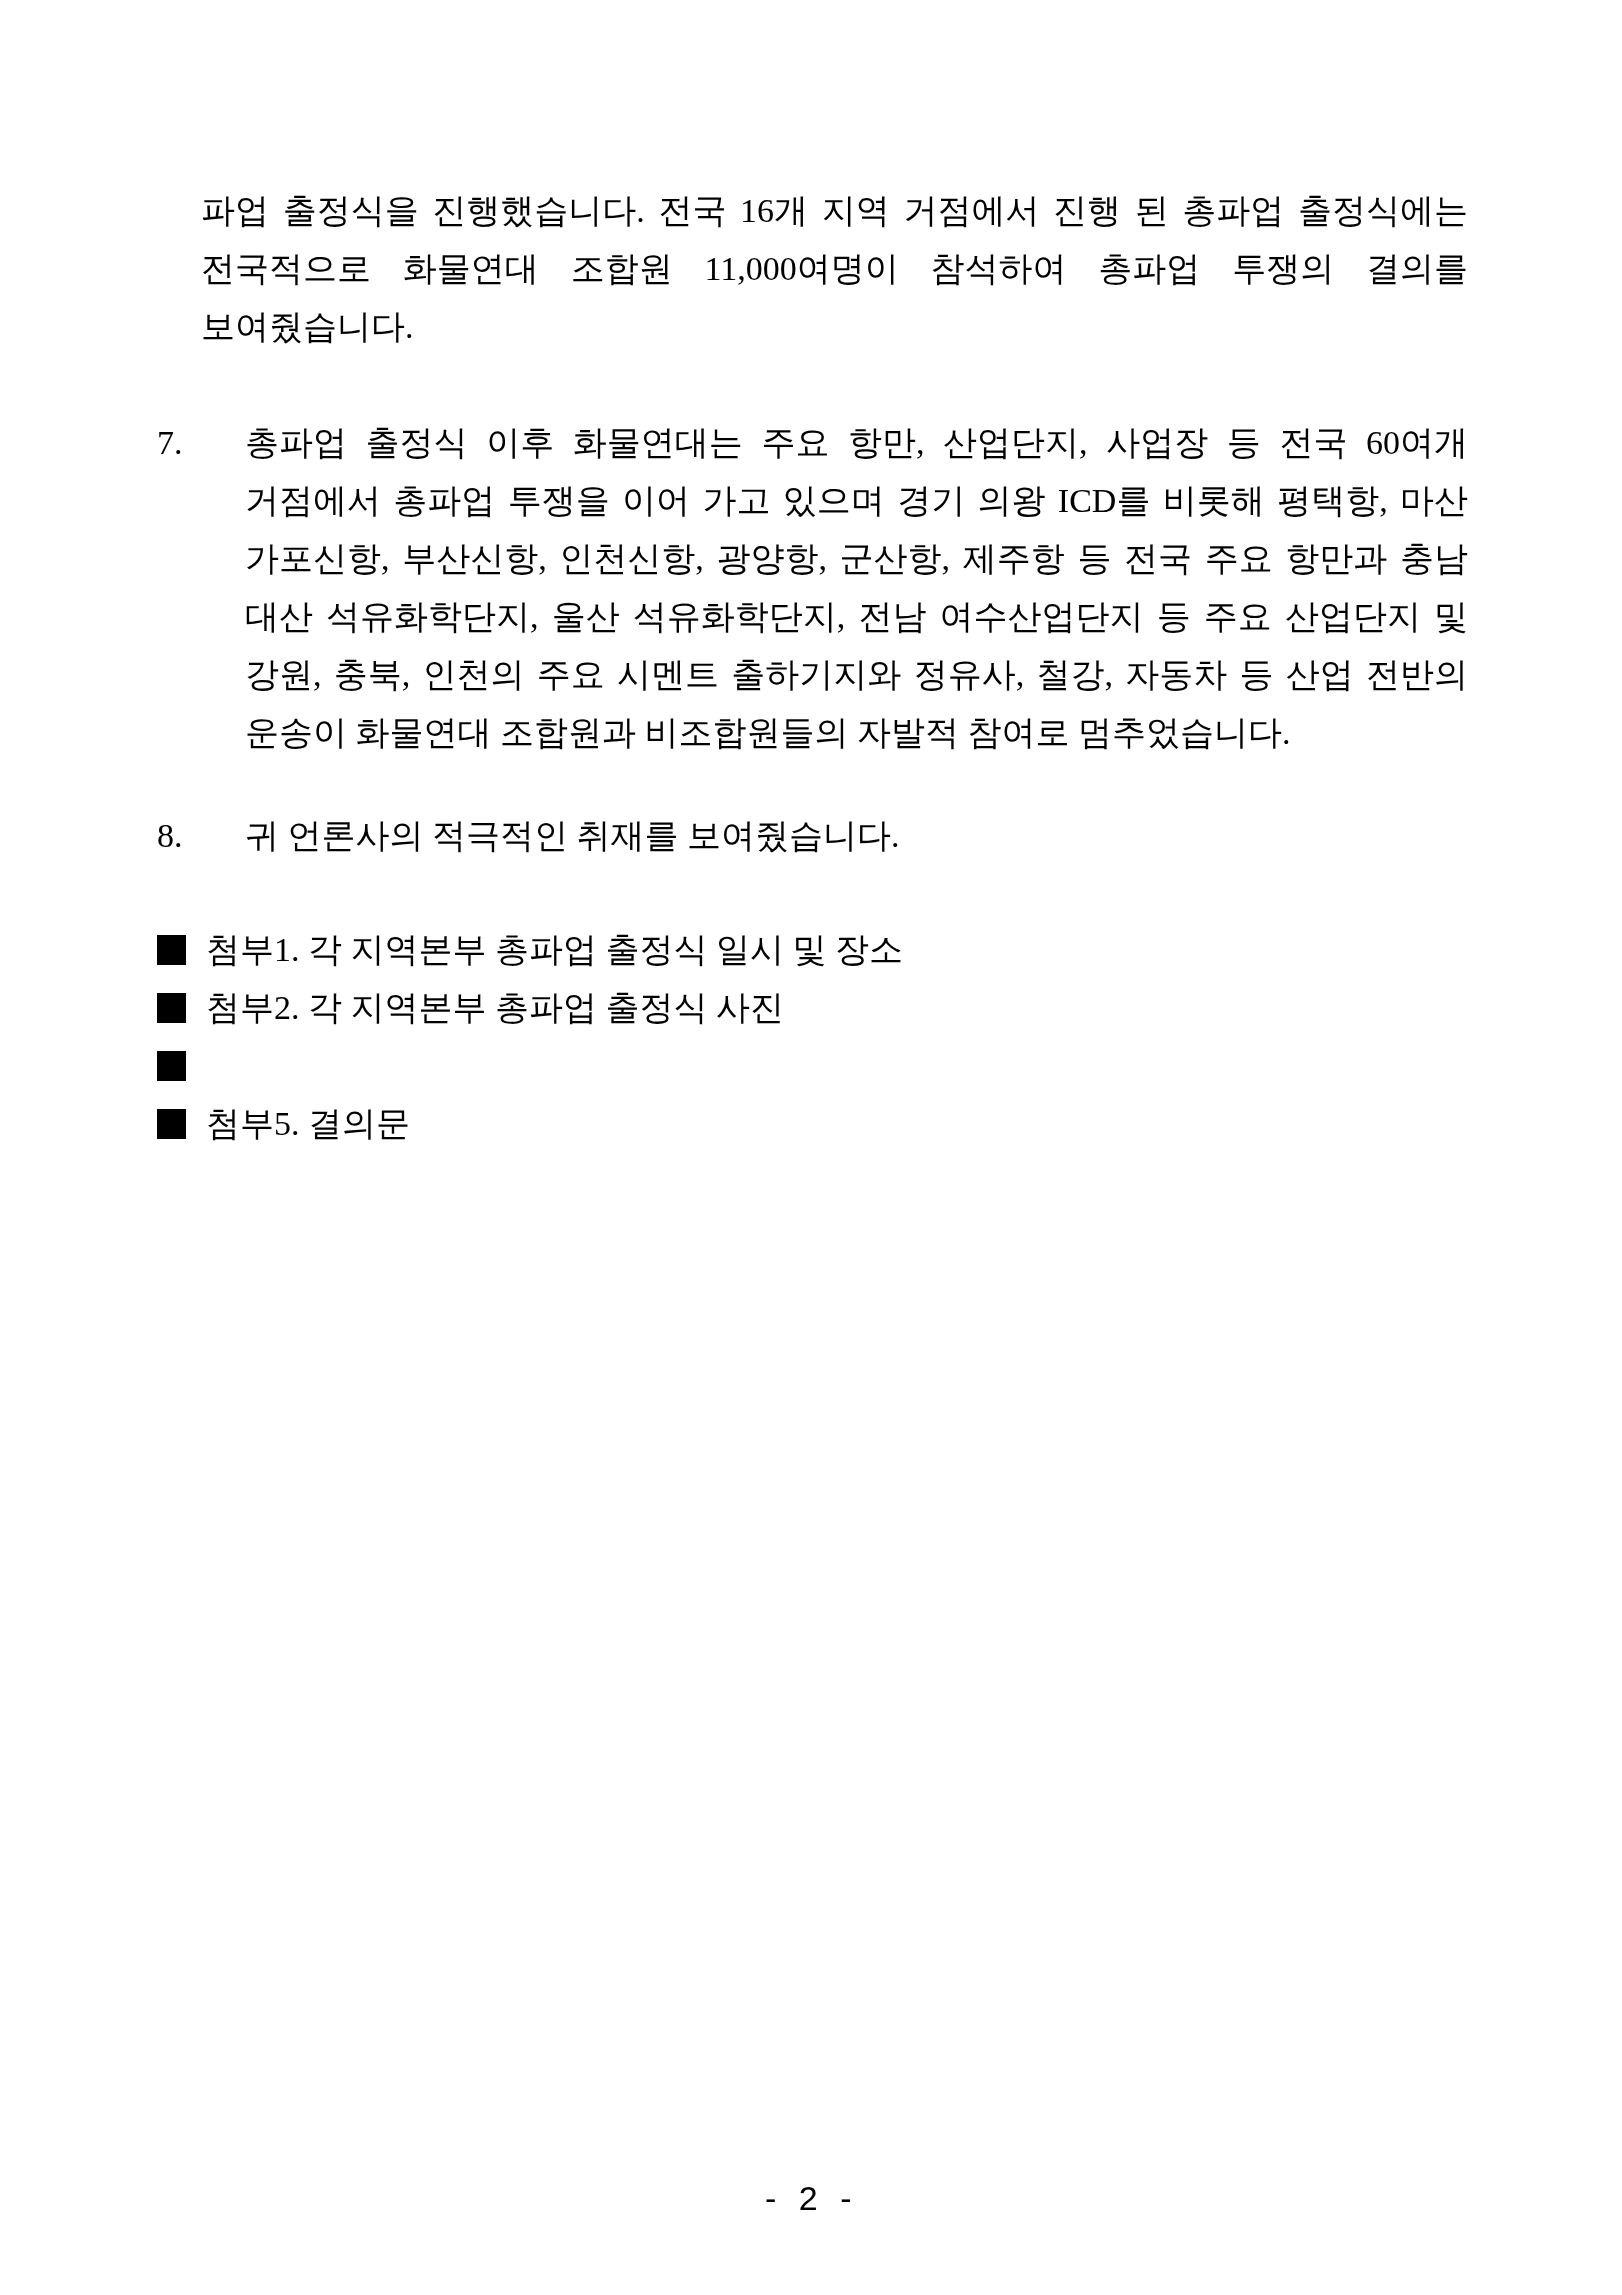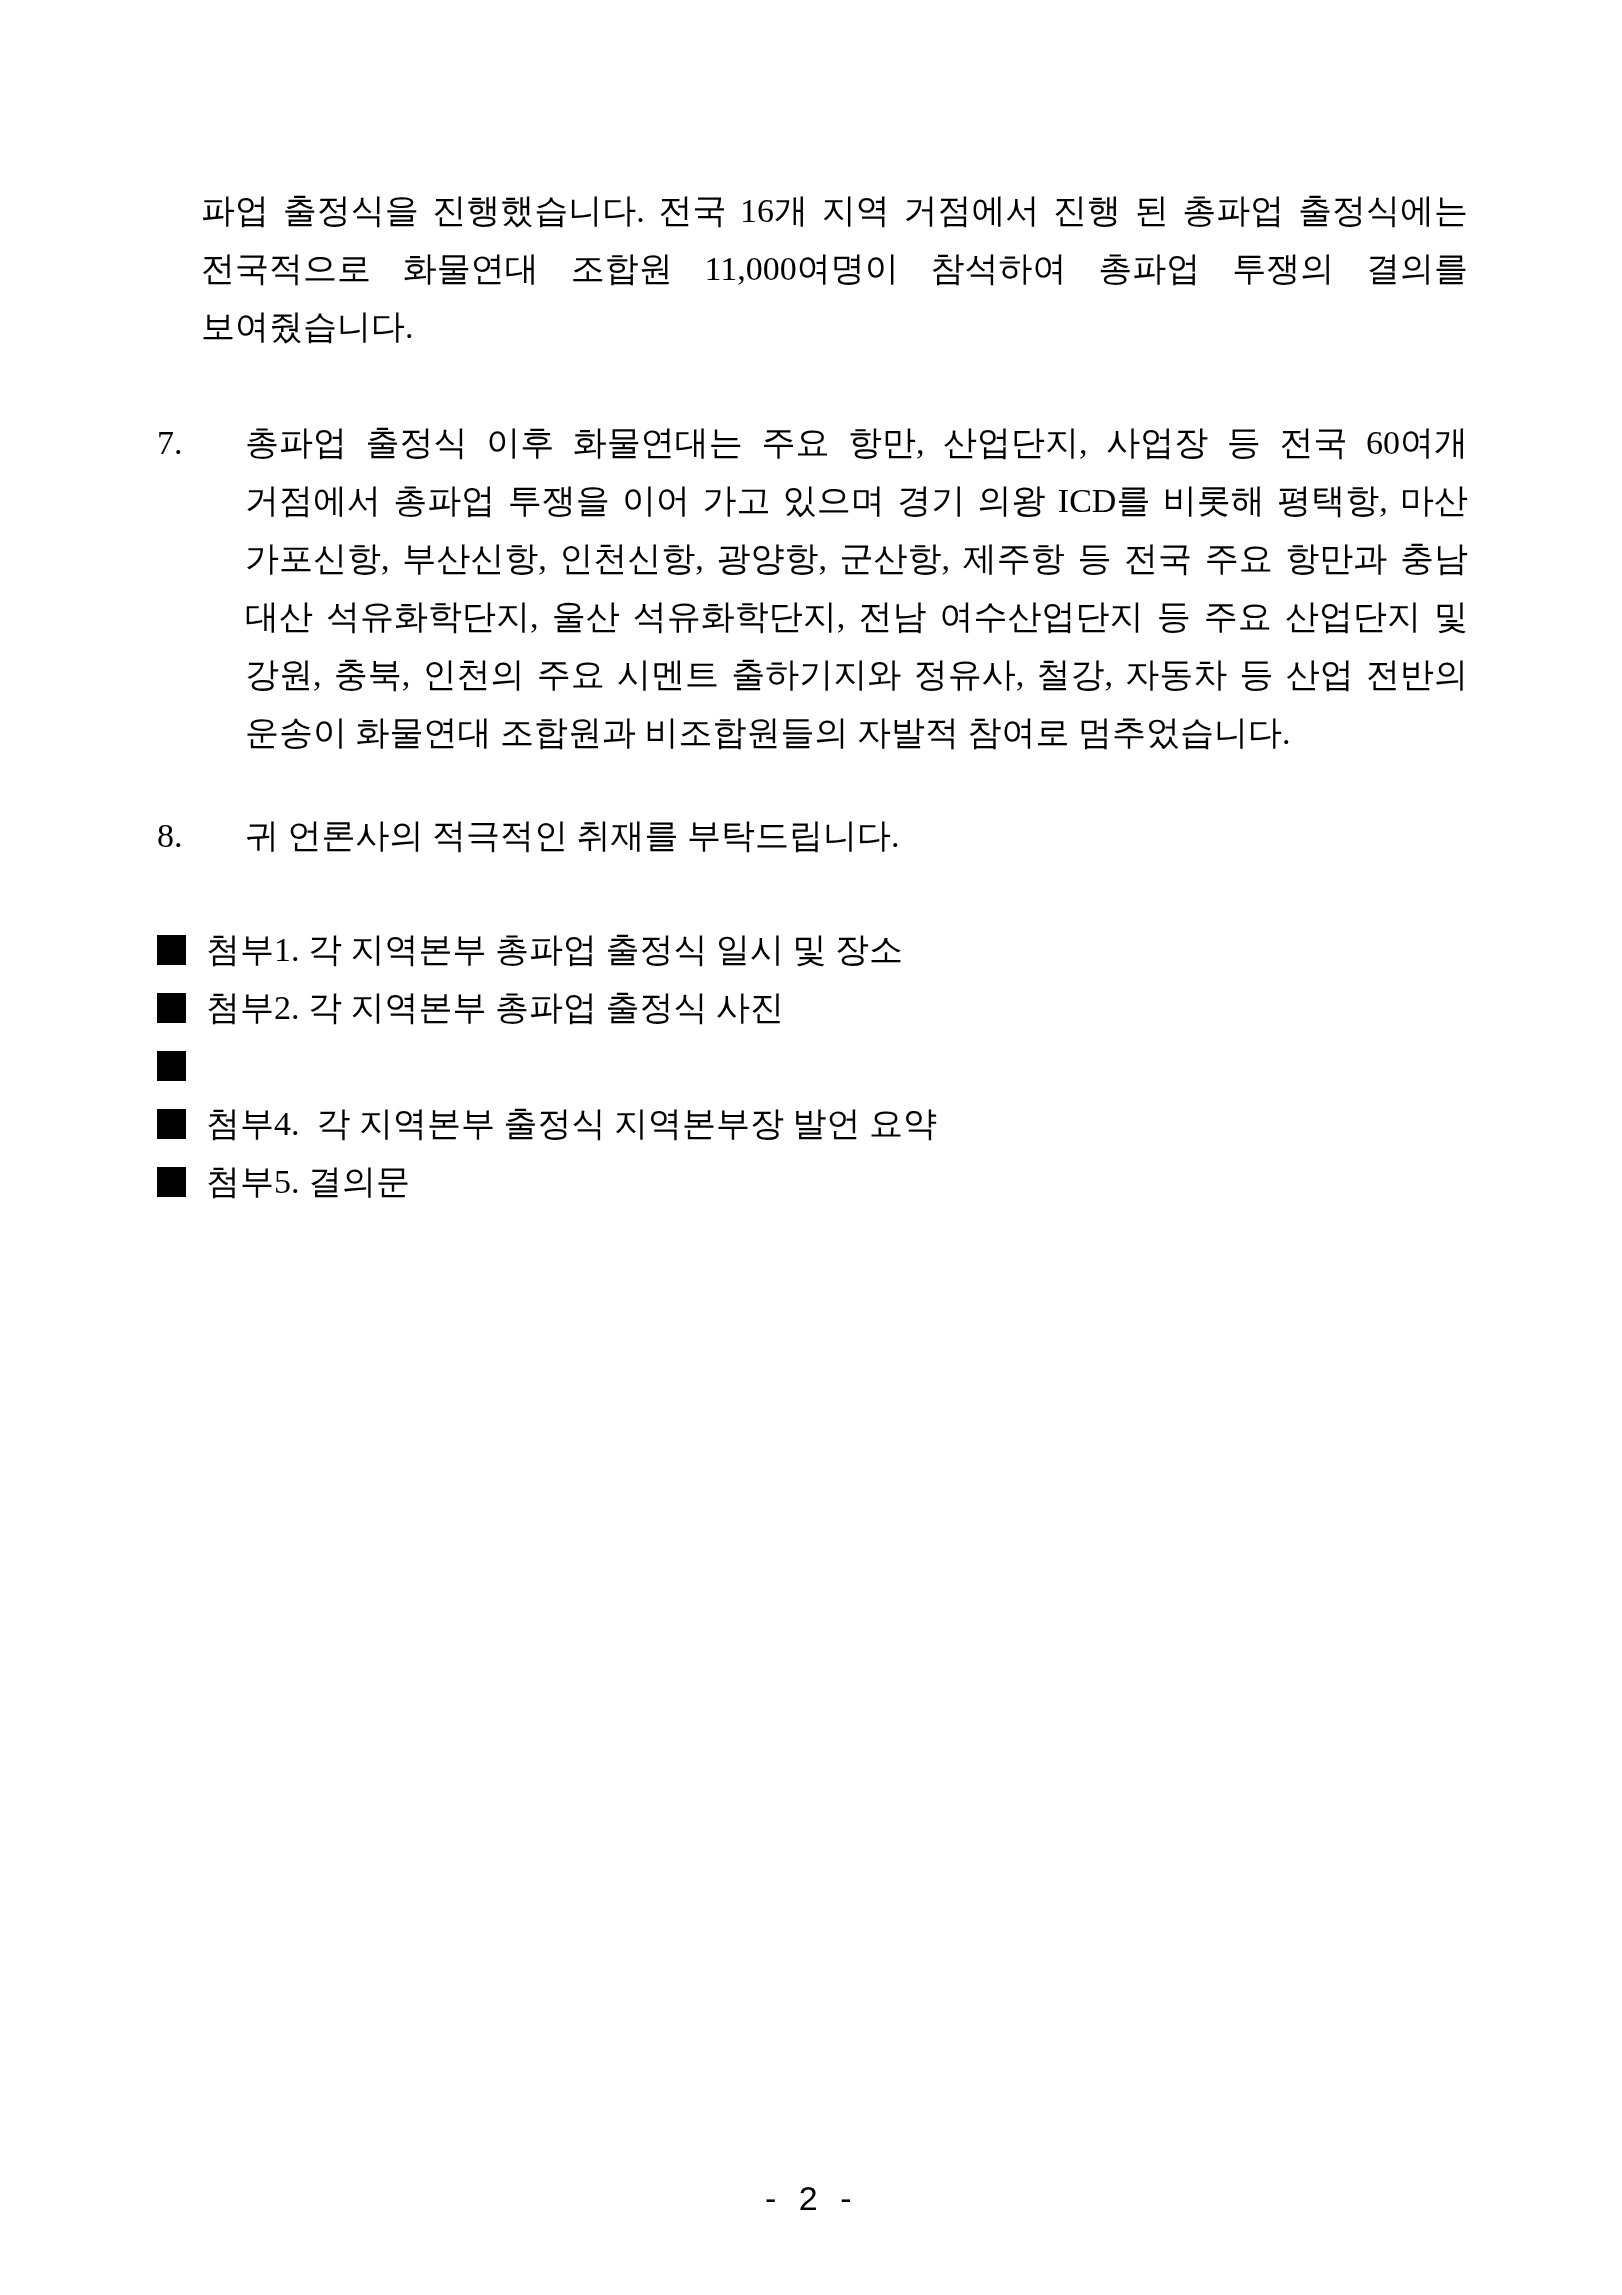--- a/index.html
+++ b/index.html
@@ -85,43 +85,39 @@
     <p class="para cont">파업 출정식을 진행했습니다. 전국 16개 지역 거점에서 진행 된 총파업 출정식에는 전국적으로 화물연대 조합원 11,000여명이 참석하여 총파업 투쟁의 결의를 보여줬습니다.</p>
   </div>
 
   <div class="block item" style="top: 414px;">
     <span class="num">7.</span>
     <p class="para">총파업 출정식 이후 화물연대는 주요 항만, 산업단지, 사업장 등 전국 60여개 거점에서 총파업 투쟁을 이어 가고 있으며 경기 의왕 ICD를 비롯해 평택항, 마산 가포신항, 부산신항, 인천신항, 광양항, 군산항, 제주항 등 전국 주요 항만과 충남 대산 석유화학단지, 울산 석유화학단지, 전남 여수산업단지 등 주요 산업단지 및 강원, 충북, 인천의 주요 시멘트 출하기지와 정유사, 철강, 자동차 등 산업 전반의 운송이 화물연대 조합원과 비조합원들의 자발적 참여로 멈추었습니다.</p>
   </div>
 
   <div class="block item" style="top: 807px;">
     <span class="num">8.</span>
-    <p class="para">귀 언론사의 적극적인 취재를 부탁드립니다.</p>
+    <p class="para">귀 언론사의 적극적인 취재를 보여줬습니다.</p>
   </div>
 
   <div class="block" style="top: 921px;">
 
     <div class="attach-row">
       <span class="bullet"></span>
       <span class="attach-label">첨부1. 각 지역본부 총파업 출정식 일시 및 장소</span>
     </div>
 
     <div class="attach-row">
       <span class="bullet"></span>
       <span class="attach-label">첨부2. 각 지역본부 총파업 출정식 사진</span>
     </div>
 
     <div class="attach-row">
       <span class="bullet"></span>
     </div>
 
-    <div class="attach-row">
-      <span class="bullet"></span>
-      <span class="attach-label">첨부4.  각 지역본부 출정식 지역본부장 발언 요약</span>
-    </div>
 
     <div class="attach-row">
       <span class="bullet"></span>
       <span class="attach-label">첨부5. 결의문</span>
     </div>
 
   </div>
 
   <div class="footer">- 2 -</div>
 

